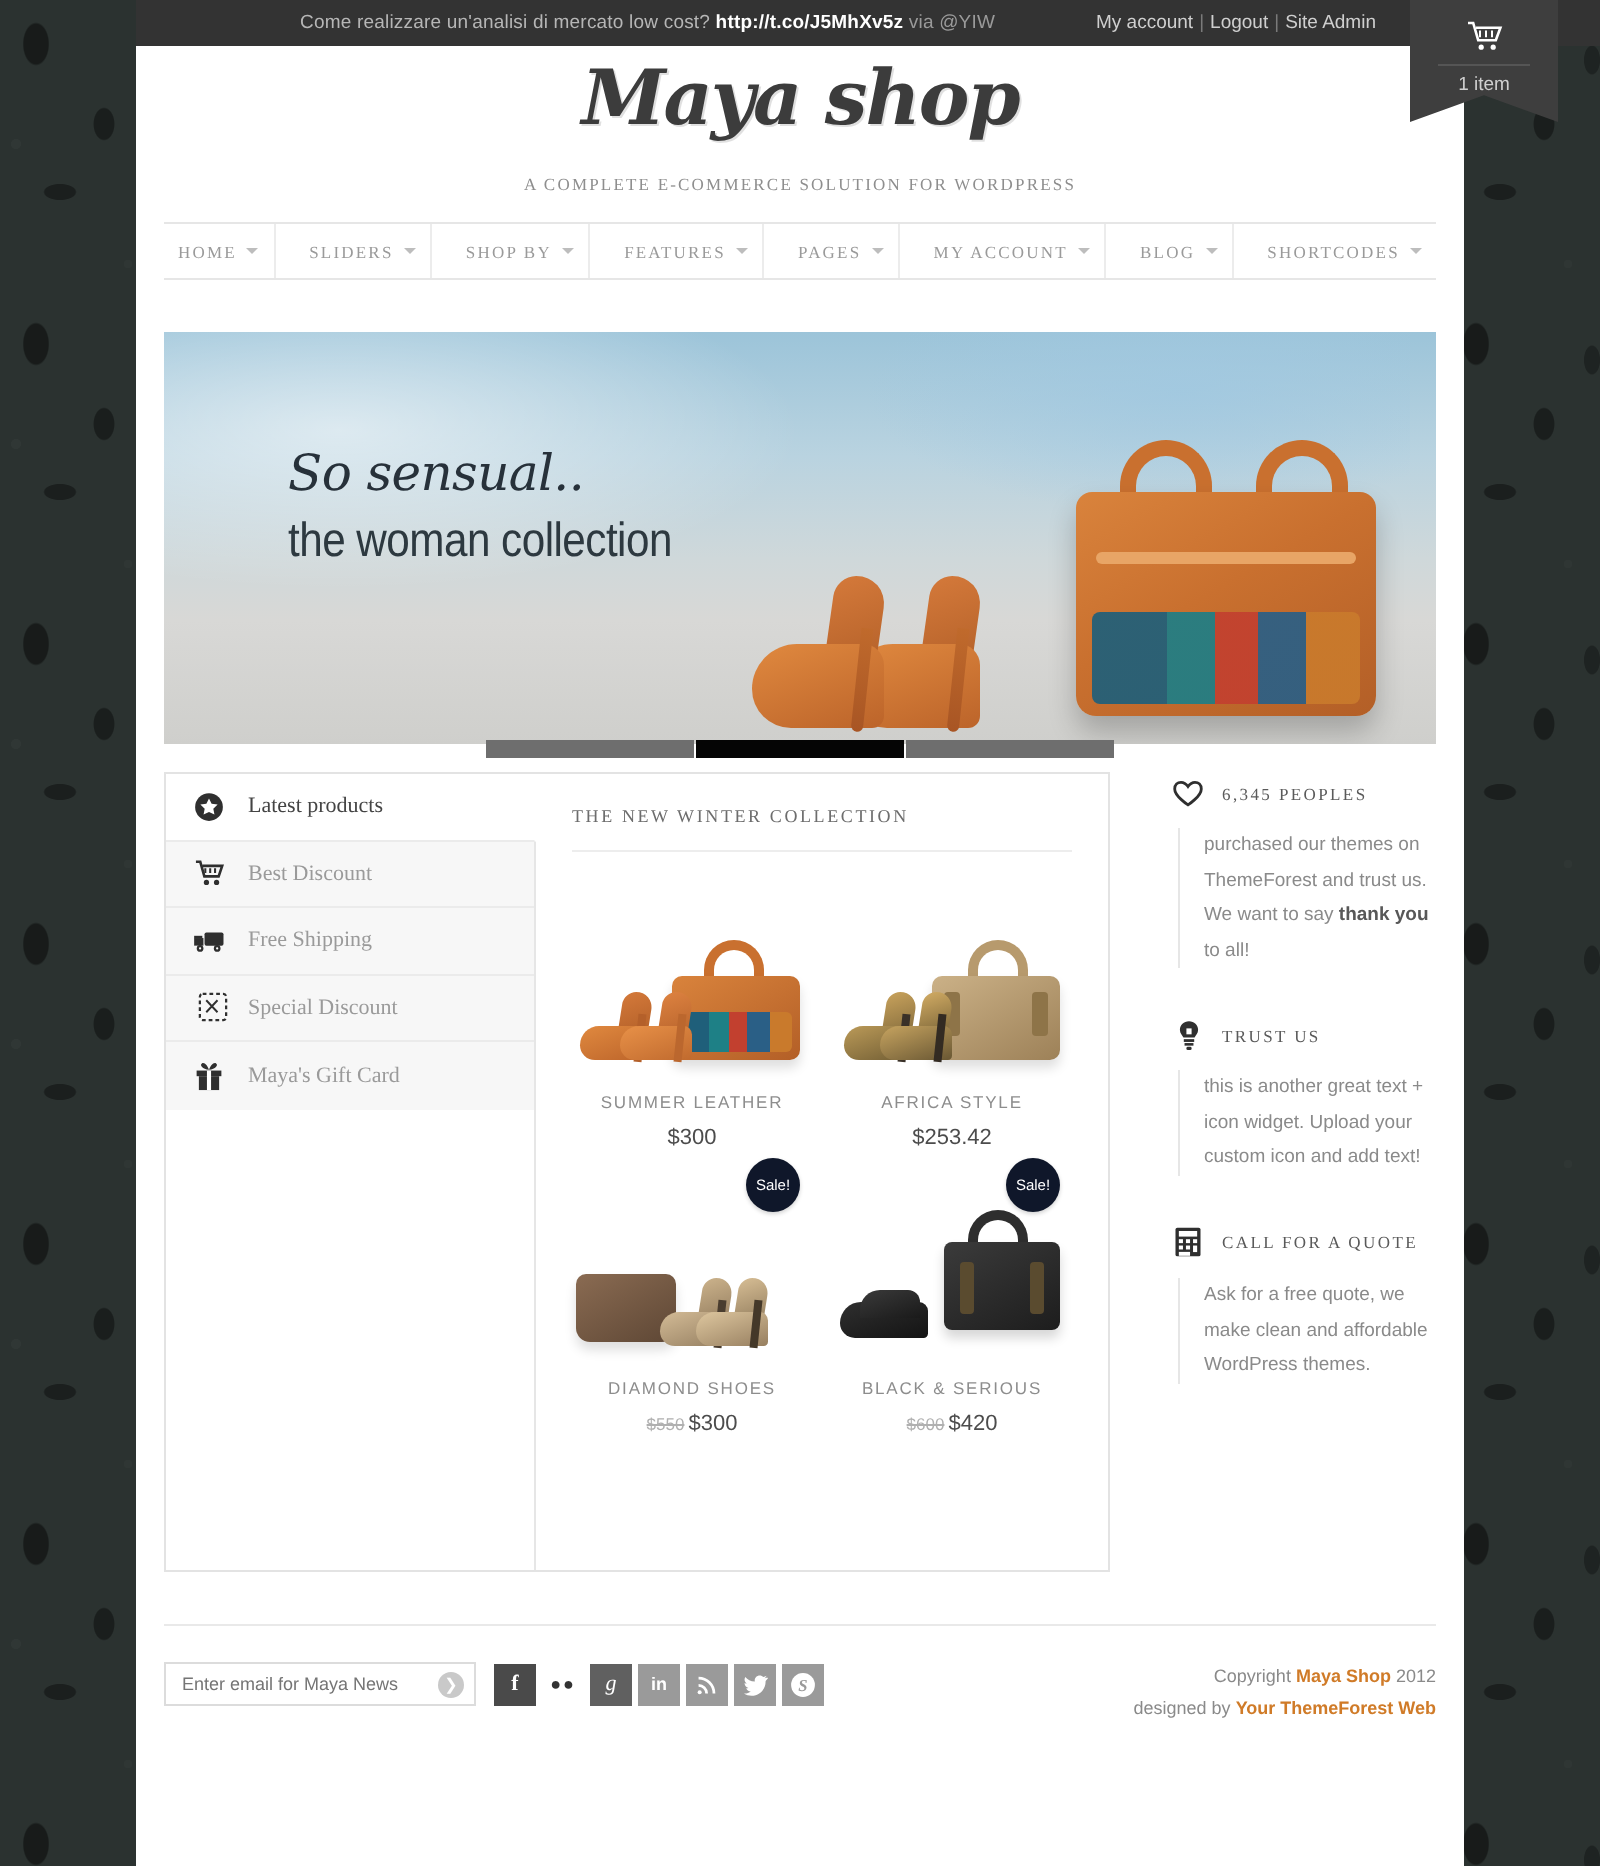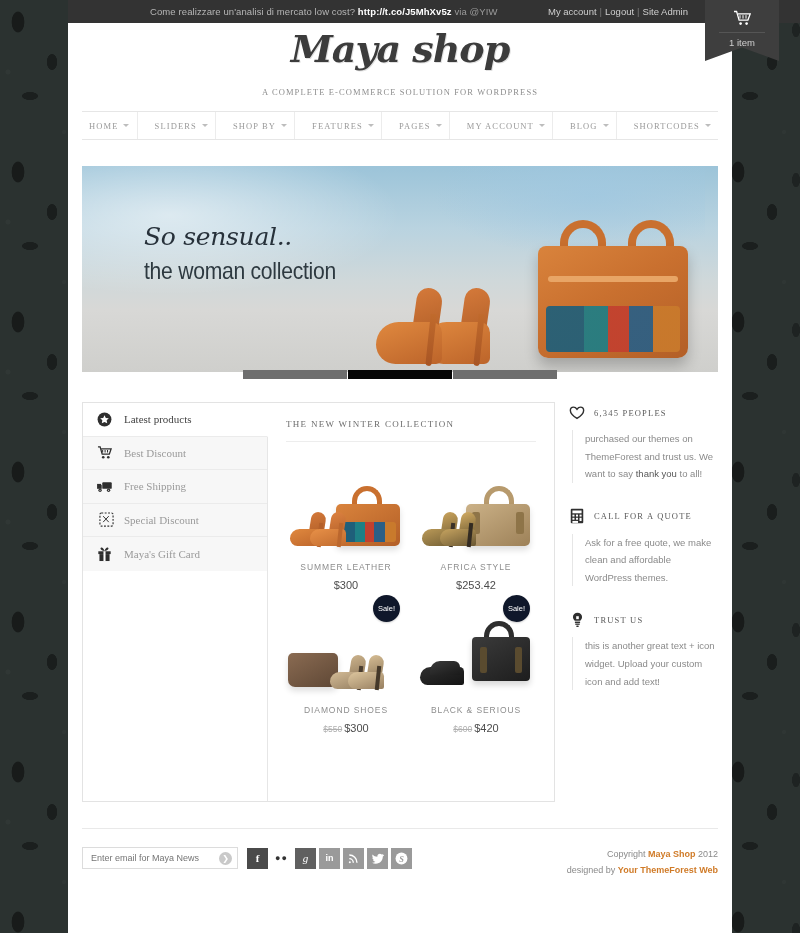--- a/index.html
+++ b/index.html
@@ -255,23 +255,23 @@
     display: flex;
     gap: 1px;
     z-index: 6;
   }
   .pbar { width: 104px; height: 9px; background: #6e6e6e; cursor: pointer; }
   .pbar.active { background: #050505; }
 
   
   .content {
     display: flex;
-    gap: 0;
+    gap: 17px;
     padding: 0 14px;
-    margin-top: 30px;
+    margin-top: 14px;
     align-items: flex-start;
   }
   .main-box {
     width: 473px;
     border: 1px solid #e3e3e3;
     background: #fff;
     display: flex;
     min-height: 400px;
   }
 
@@ -400,21 +400,21 @@
     text-transform: uppercase;
   }
   .w-body {
     border-left: 1px solid #e6e6e6;
     padding-left: 12px;
     margin-left: 3px;
     font-size: 9.5px;
     line-height: 1.85;
     color: #8a8a8a;
   }
-  .w-body b { color: #585858; font-weight: normal; }
+  .w-body b { color: #585858; font-weight: bold; }
 
   
   .footer {
     margin: 26px 14px 0;
     border-top: 1px solid #e9e9e9;
     padding: 18px 0 22px;
     display: flex;
     align-items: flex-start;
     justify-content: space-between;
   }
@@ -745,54 +745,54 @@
           <span class="w-title">6,345 PEOPLES</span>
         </div>
         <div class="w-body">
           <span>purchased our themes on ThemeForest and trust us. We want to say </span><b>thank you</b><span> to all!</span>
         </div>
       </div>
 
       <div class="widget">
         <div class="widget-head">
           <span class="w-ico">
+            <svg width="13" height="16" viewBox="0 0 14 17">
+                <path d="M7 .6C4.2.6 2.1 2.6 2.1 5.2c0 1.9 1.2 3 1.9 4.1h6c.7-1.1 1.9-2.2 1.9-4.1C11.9 2.6 9.8.6 7 .6z" fill="#2f2f2f"></path>
+                <rect x="4.2" y="10.2" width="5.6" height="1.5" fill="#2f2f2f"></rect>
+                <rect x="4.6" y="12.3" width="4.8" height="1.4" fill="#2f2f2f"></rect>
+                <rect x="5.6" y="14.3" width="2.8" height="1.8" rx=".8" fill="#2f2f2f"></rect>
+                <path d="M5.6 4.4h2.8v3.2H5.6z" fill="#fff"></path>
+              </svg>
+          </span>
+          <span class="w-title">TRUST US</span>
+        </div>
+        <div class="w-body">
+          <span>this is another great text + icon widget. Upload your custom icon and add text!</span>
+        </div>
+      </div>
+
+      <div class="widget">
+        <div class="widget-head">
+          <span class="w-ico">
             <svg width="14" height="16" viewBox="0 0 15 17">
                 <rect x=".8" y=".8" width="13.4" height="15.4" rx="1" fill="#2f2f2f"></rect>
                 <rect x="2.6" y="2.6" width="9.8" height="3" fill="#fff"></rect>
                 <rect x="2.6" y="7" width="2.2" height="2.1" fill="#fff"></rect>
                 <rect x="6.4" y="7" width="2.2" height="2.1" fill="#fff"></rect>
                 <rect x="10.2" y="7" width="2.2" height="2.1" fill="#fff"></rect>
                 <rect x="2.6" y="10.4" width="2.2" height="2.1" fill="#fff"></rect>
                 <rect x="6.4" y="10.4" width="2.2" height="2.1" fill="#fff"></rect>
                 <rect x="10.2" y="10.4" width="2.2" height="3.5" fill="#fff"></rect>
                 <rect x="2.6" y="13.8" width="6" height="2.1" fill="#fff"></rect>
               </svg>
           </span>
           <span class="w-title">CALL FOR A QUOTE</span>
         </div>
         <div class="w-body">
           <span>Ask for a free quote, we make clean and affordable WordPress themes.</span>
-        </div>
-      </div>
-
-      <div class="widget">
-        <div class="widget-head">
-          <span class="w-ico">
-            <svg width="13" height="16" viewBox="0 0 14 17">
-                <path d="M7 .6C4.2.6 2.1 2.6 2.1 5.2c0 1.9 1.2 3 1.9 4.1h6c.7-1.1 1.9-2.2 1.9-4.1C11.9 2.6 9.8.6 7 .6z" fill="#2f2f2f"></path>
-                <rect x="4.2" y="10.2" width="5.6" height="1.5" fill="#2f2f2f"></rect>
-                <rect x="4.6" y="12.3" width="4.8" height="1.4" fill="#2f2f2f"></rect>
-                <rect x="5.6" y="14.3" width="2.8" height="1.8" rx=".8" fill="#2f2f2f"></rect>
-                <path d="M5.6 4.4h2.8v3.2H5.6z" fill="#fff"></path>
-              </svg>
-          </span>
-          <span class="w-title">TRUST US</span>
-        </div>
-        <div class="w-body">
-          <span>this is another great text + icon widget. Upload your custom icon and add text!</span>
         </div>
       </div>
     </div>
   </div>
 
   <div class="footer">
     <div>
       <div class="newsletter-row">
         <div class="news-input">
           <input type="text" placeholder="Enter email for Maya News" style="">

